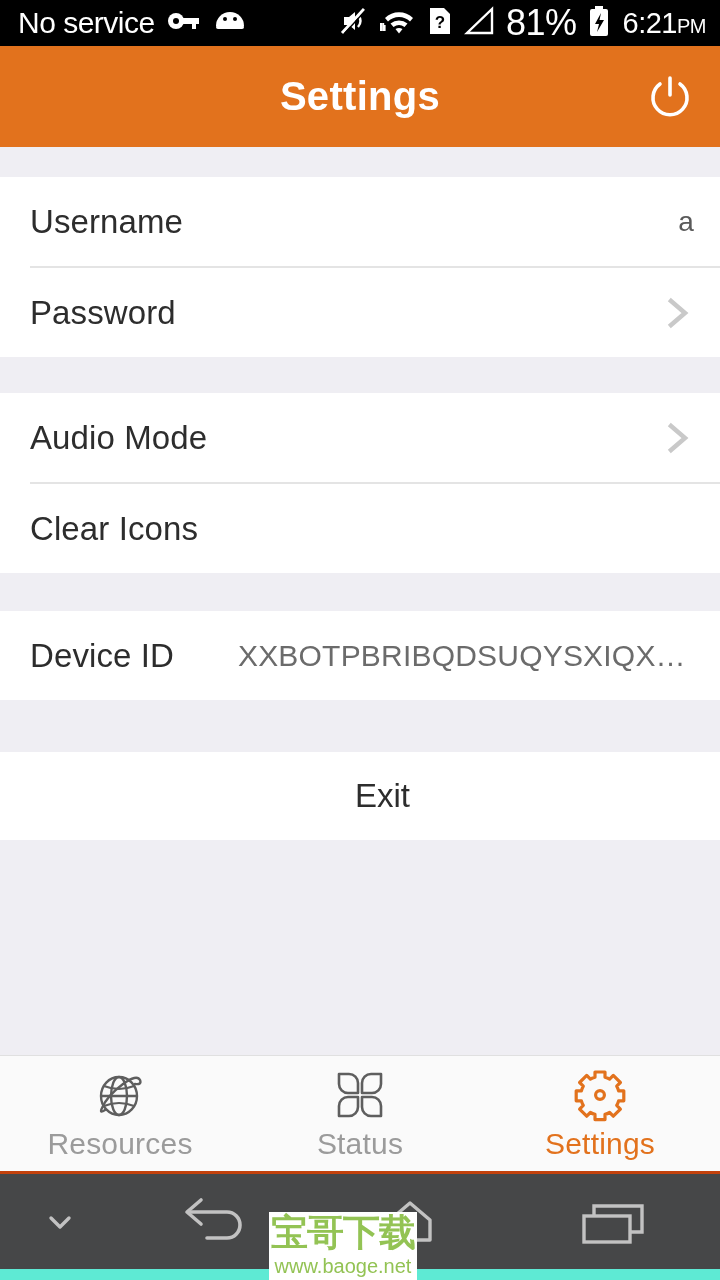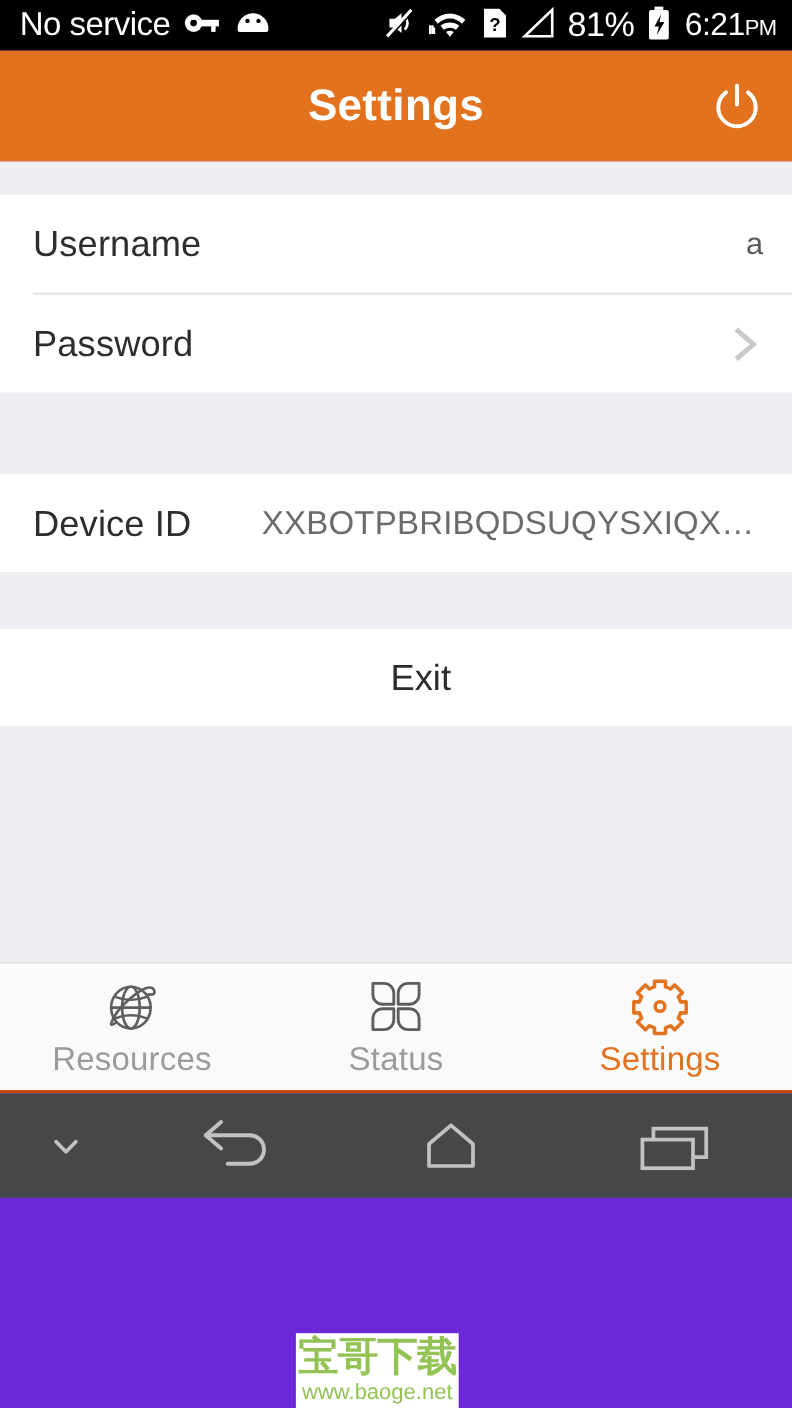--- a/index.html
+++ b/index.html
@@ -9,21 +9,21 @@
   }
   body {
     font-family: "Liberation Sans", sans-serif;
     -webkit-font-smoothing: antialiased;
   }
   #phone {
     position: relative;
     width: 720px;
     height: 1280px;
     overflow: hidden;
-    background: #6d28d9;
+    background: #5eead4;
   }
 
   
   .statusbar {
     position: relative;
     height: 46px;
     background: #000000;
     display: flex;
     align-items: center;
     padding: 0 14px 0 18px;
@@ -43,21 +43,21 @@
   }
   .sb-spacer { flex: 1 1 auto; }
   .sb-right {
     display: flex;
     align-items: center;
     gap: 11px;
     flex: 0 0 auto;
   }
   .sb-battpct {
     color: #ffffff;
-    font-size: 31px;
+    font-size: 36px;
     letter-spacing: -0.5px;
   }
   .sb-clock {
     color: #ffffff;
     font-size: 29px;
     letter-spacing: -0.5px;
     margin-left: 2px;
   }
   .sb-ampm { font-size: 20px; }
   .sb-icon { display:block; }
@@ -338,20 +338,34 @@
         <span class="chevron">
           <svg width="34" height="34" viewBox="0 0 34 34">
             <polyline points="11,5 25,17 11,29" fill="none" stroke="#c9c9c9" stroke-width="4.5" stroke-linecap="square" stroke-linejoin="miter"></polyline>
           </svg>
         </span>
       </div>
     </div>
 
     <div class="gap g2"></div>
 
+    <div class="card">
+      <div class="row">
+        <span class="label">Audio Mode</span>
+        <span class="chevron">
+          <svg width="34" height="34" viewBox="0 0 34 34">
+            <polyline points="11,5 25,17 11,29" fill="none" stroke="#c9c9c9" stroke-width="4.5" stroke-linecap="square" stroke-linejoin="miter"></polyline>
+          </svg>
+        </span>
+      </div>
+      <div class="divider"></div>
+      <div class="row">
+        <span class="label">Clear Icons</span>
+      </div>
+    </div>
 
     <div class="gap g3"></div>
 
     <div class="card">
       <div class="row">
         <span class="label">Device ID</span>
         <span class="value devid">XXBOTPBRIBQDSUQYSXIQXTFPR…</span>
       </div>
     </div>
 

